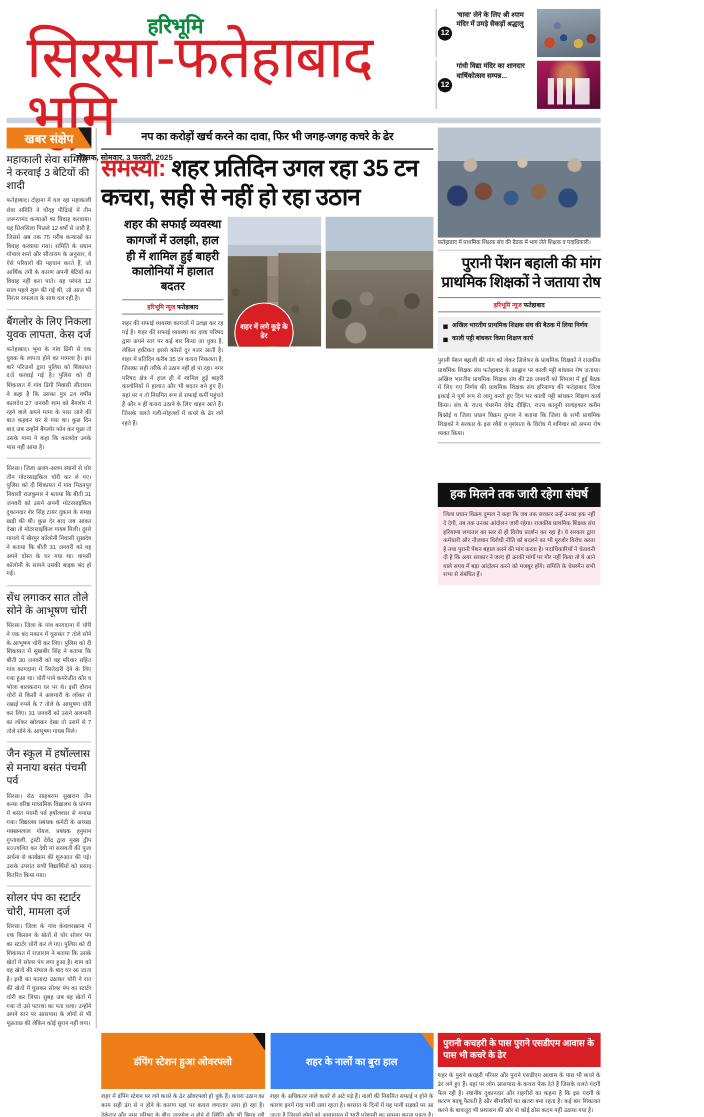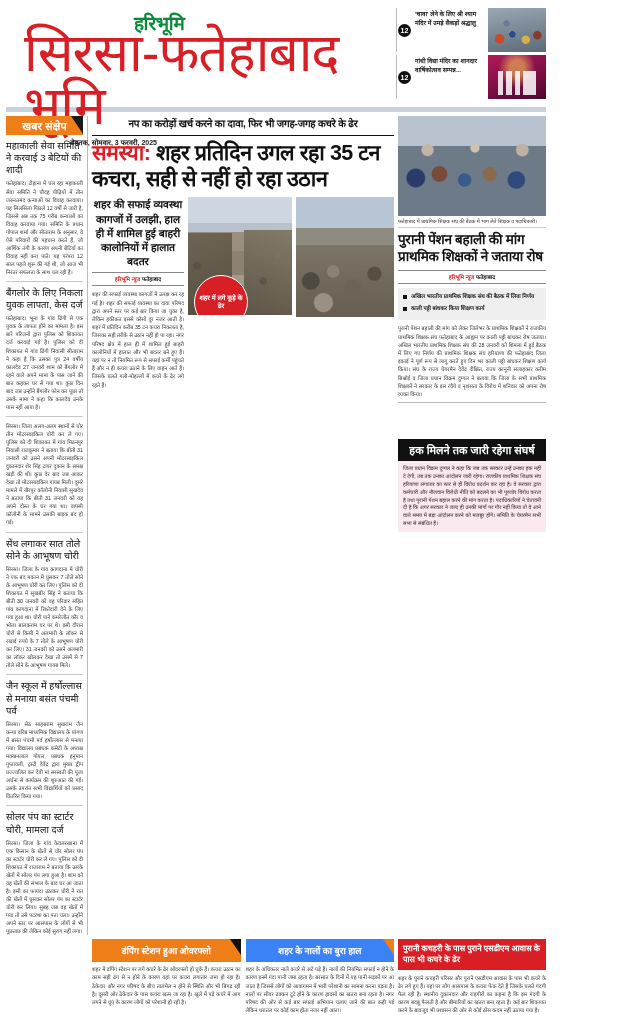--- a/index.html
+++ b/index.html
@@ -100,21 +100,21 @@
     font-size:10px; font-weight:bold; color:#111; text-align:center;
     border-bottom:1.5px solid #111; padding-bottom:5px; margin-bottom:4px;
     letter-spacing:-0.2px;
   }
   .lead-head {
     font-size:21.5px; font-weight:bold; line-height:1.22; color:#111;
     letter-spacing:-0.5px; margin-bottom:5px;
   }
   .lead-head .tag { color:#d81f26; }
   .lead-flex { display:flex; gap:4px; margin-top:4px; }
-  .lead-c1 { width:92px; }
+  .lead-c1 { width:92px;margin-left:19px; }
   .lead-c2 { flex:1; }
   .lead-c3 { width:98px; }
   .sub-head {
     font-size:10.5px; font-weight:bold; line-height:1.35; color:#111;
     text-align:center; margin-bottom:4px;
   }
   .byline {
     font-size:5.5px; font-weight:bold; color:#111;
     border-top:1px solid #888; border-bottom:1px solid #888;
     padding:2px 0; margin:4px 0; text-align:center;
@@ -164,21 +164,21 @@
       radial-gradient(circle at 28% 88%, #9a9184 0 7%, transparent 8%),
       linear-gradient(180deg,#7d7668 40%, #655e50 100%);
   }
   .redbox {
     background:#d81f26; color:#fff; font-size:8px; font-weight:bold;
     line-height:1.4; padding:4px 5px; margin-bottom:4px;
   }
 
   
   .banner {
-    color:#fff; font-size:9px; font-weight:bold; padding:5px 8px;
+    color:#fff; font-size:9px; font-weight:bold; padding:19px 8px;
     position:relative; text-align:center; margin-bottom:3px;
   }
   .banner.orange { background:#ef7d18; }
   .banner.black  { background:#3b82f6; }
   .banner::after {
     content:""; position:absolute; right:0; top:0; border-width:0 11px 16px 0;
     border-style:solid; border-color:transparent #111 transparent transparent;
   }
   .banner.black::after { border-color:transparent #ef7d18 transparent transparent; }
 
@@ -195,21 +195,21 @@
       radial-gradient(circle at 52% 32%, #cfc2b2 0 4%, transparent 5%),
       radial-gradient(circle at 84% 34%, #bfb2a2 0 4%, transparent 5%),
       linear-gradient(180deg,#b9c3cf 0 30%, #6d7a88 30% 100%);
   }
   .photo-cap {
     font-size:5px; line-height:1.4; color:#333; padding:2px 0;
     border-bottom:1px solid #ccc; margin-bottom:3px;
   }
   .right-head {
     font-size:13.5px; font-weight:bold; line-height:1.28; color:#111;
-    text-align:left; letter-spacing:-0.3px; margin-bottom:3px;
+    text-align:right; letter-spacing:-0.3px; margin-bottom:3px;
   }
   .bullet-box { background:#efefef; padding:4px 5px; margin:4px 0; }
   .bullet {
     font-size:5.6px; line-height:1.5; color:#222; font-weight:bold;
     padding-left:8px; position:relative; margin-bottom:4px;
   }
   .bullet::before {
     content:""; position:absolute; left:0; top:3px; width:4px; height:4px; background:#111;
   }
   .blackbox-head {

